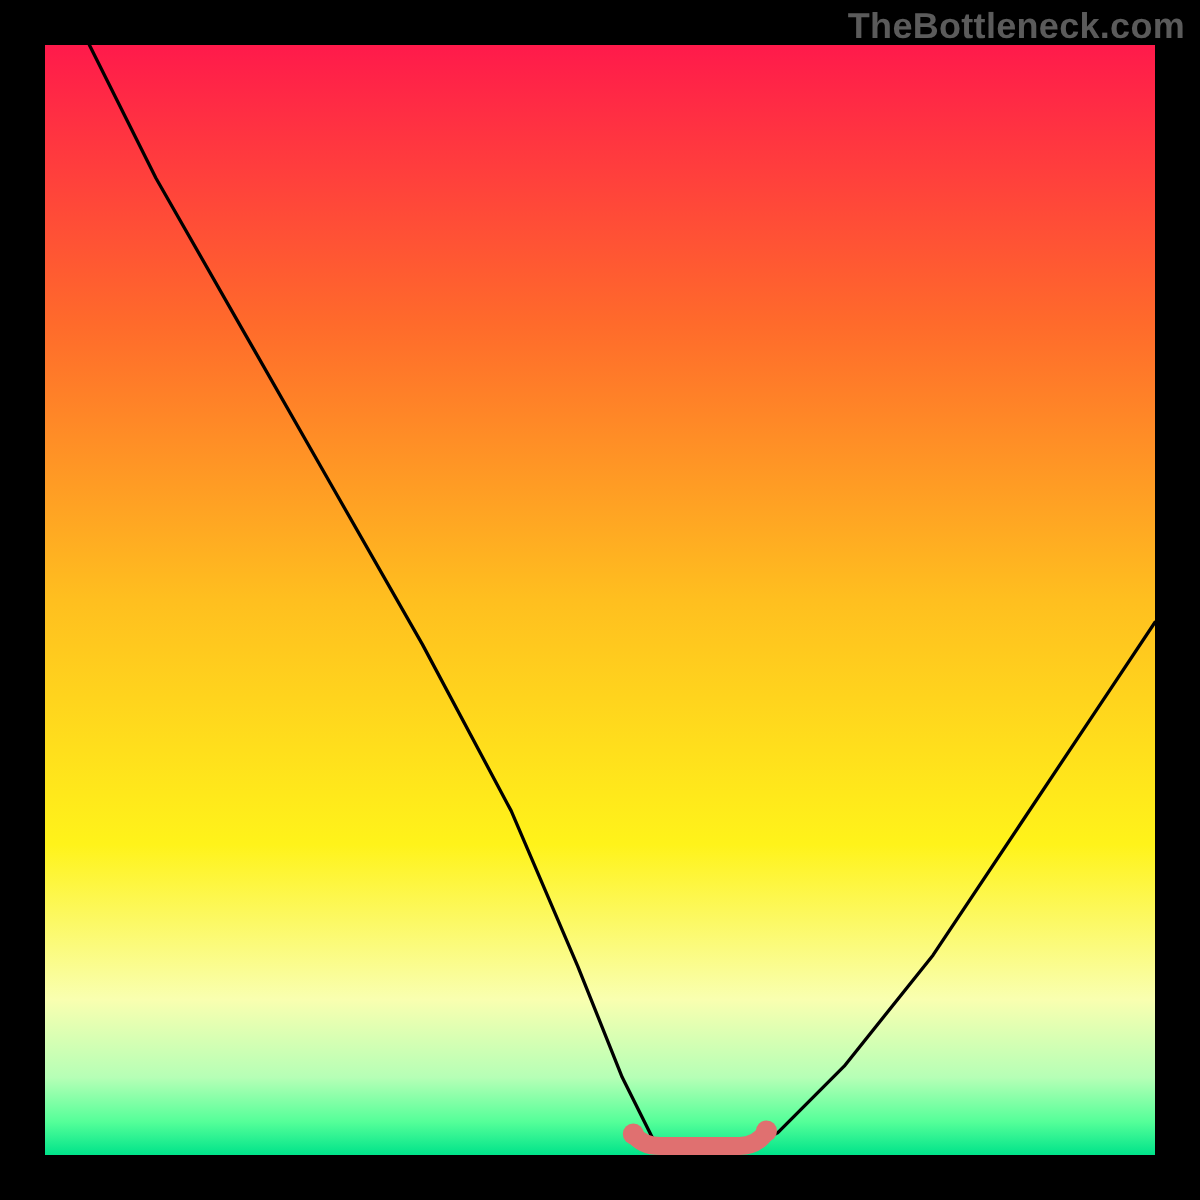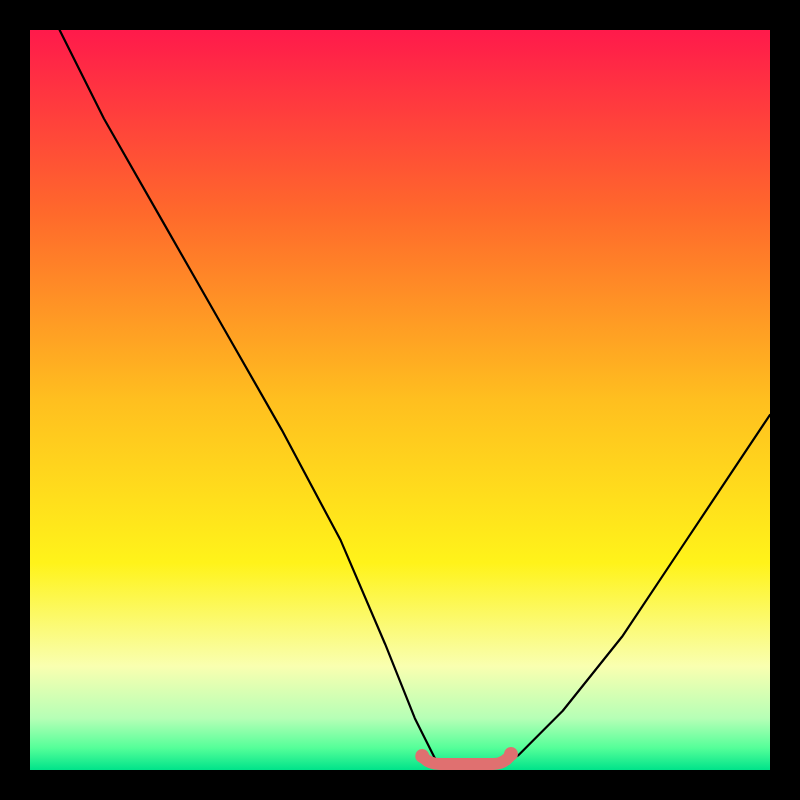--- a/index.html
+++ b/index.html
@@ -53,20 +53,21 @@
     stroke-width: 12;
     stroke-linecap: round;
     stroke-linejoin: round;
   }
 </style>
 </head>
 <body>
 
 <div class="frame">
 
+  <div class="watermark">TheBottleneck.com</div>
 
   <div class="plot-area">
     <svg viewBox="0 0 740 740" preserveAspectRatio="none">
       <defs>
         <linearGradient id="bgGrad" x1="0" y1="0" x2="0" y2="1">
           <stop offset="0%" stop-color="#ff1a4b"></stop>
           <stop offset="25%" stop-color="#ff6a2b"></stop>
           <stop offset="50%" stop-color="#ffbf1f"></stop>
           <stop offset="72%" stop-color="#fff31a"></stop>
           <stop offset="86%" stop-color="#f9ffb0"></stop>

